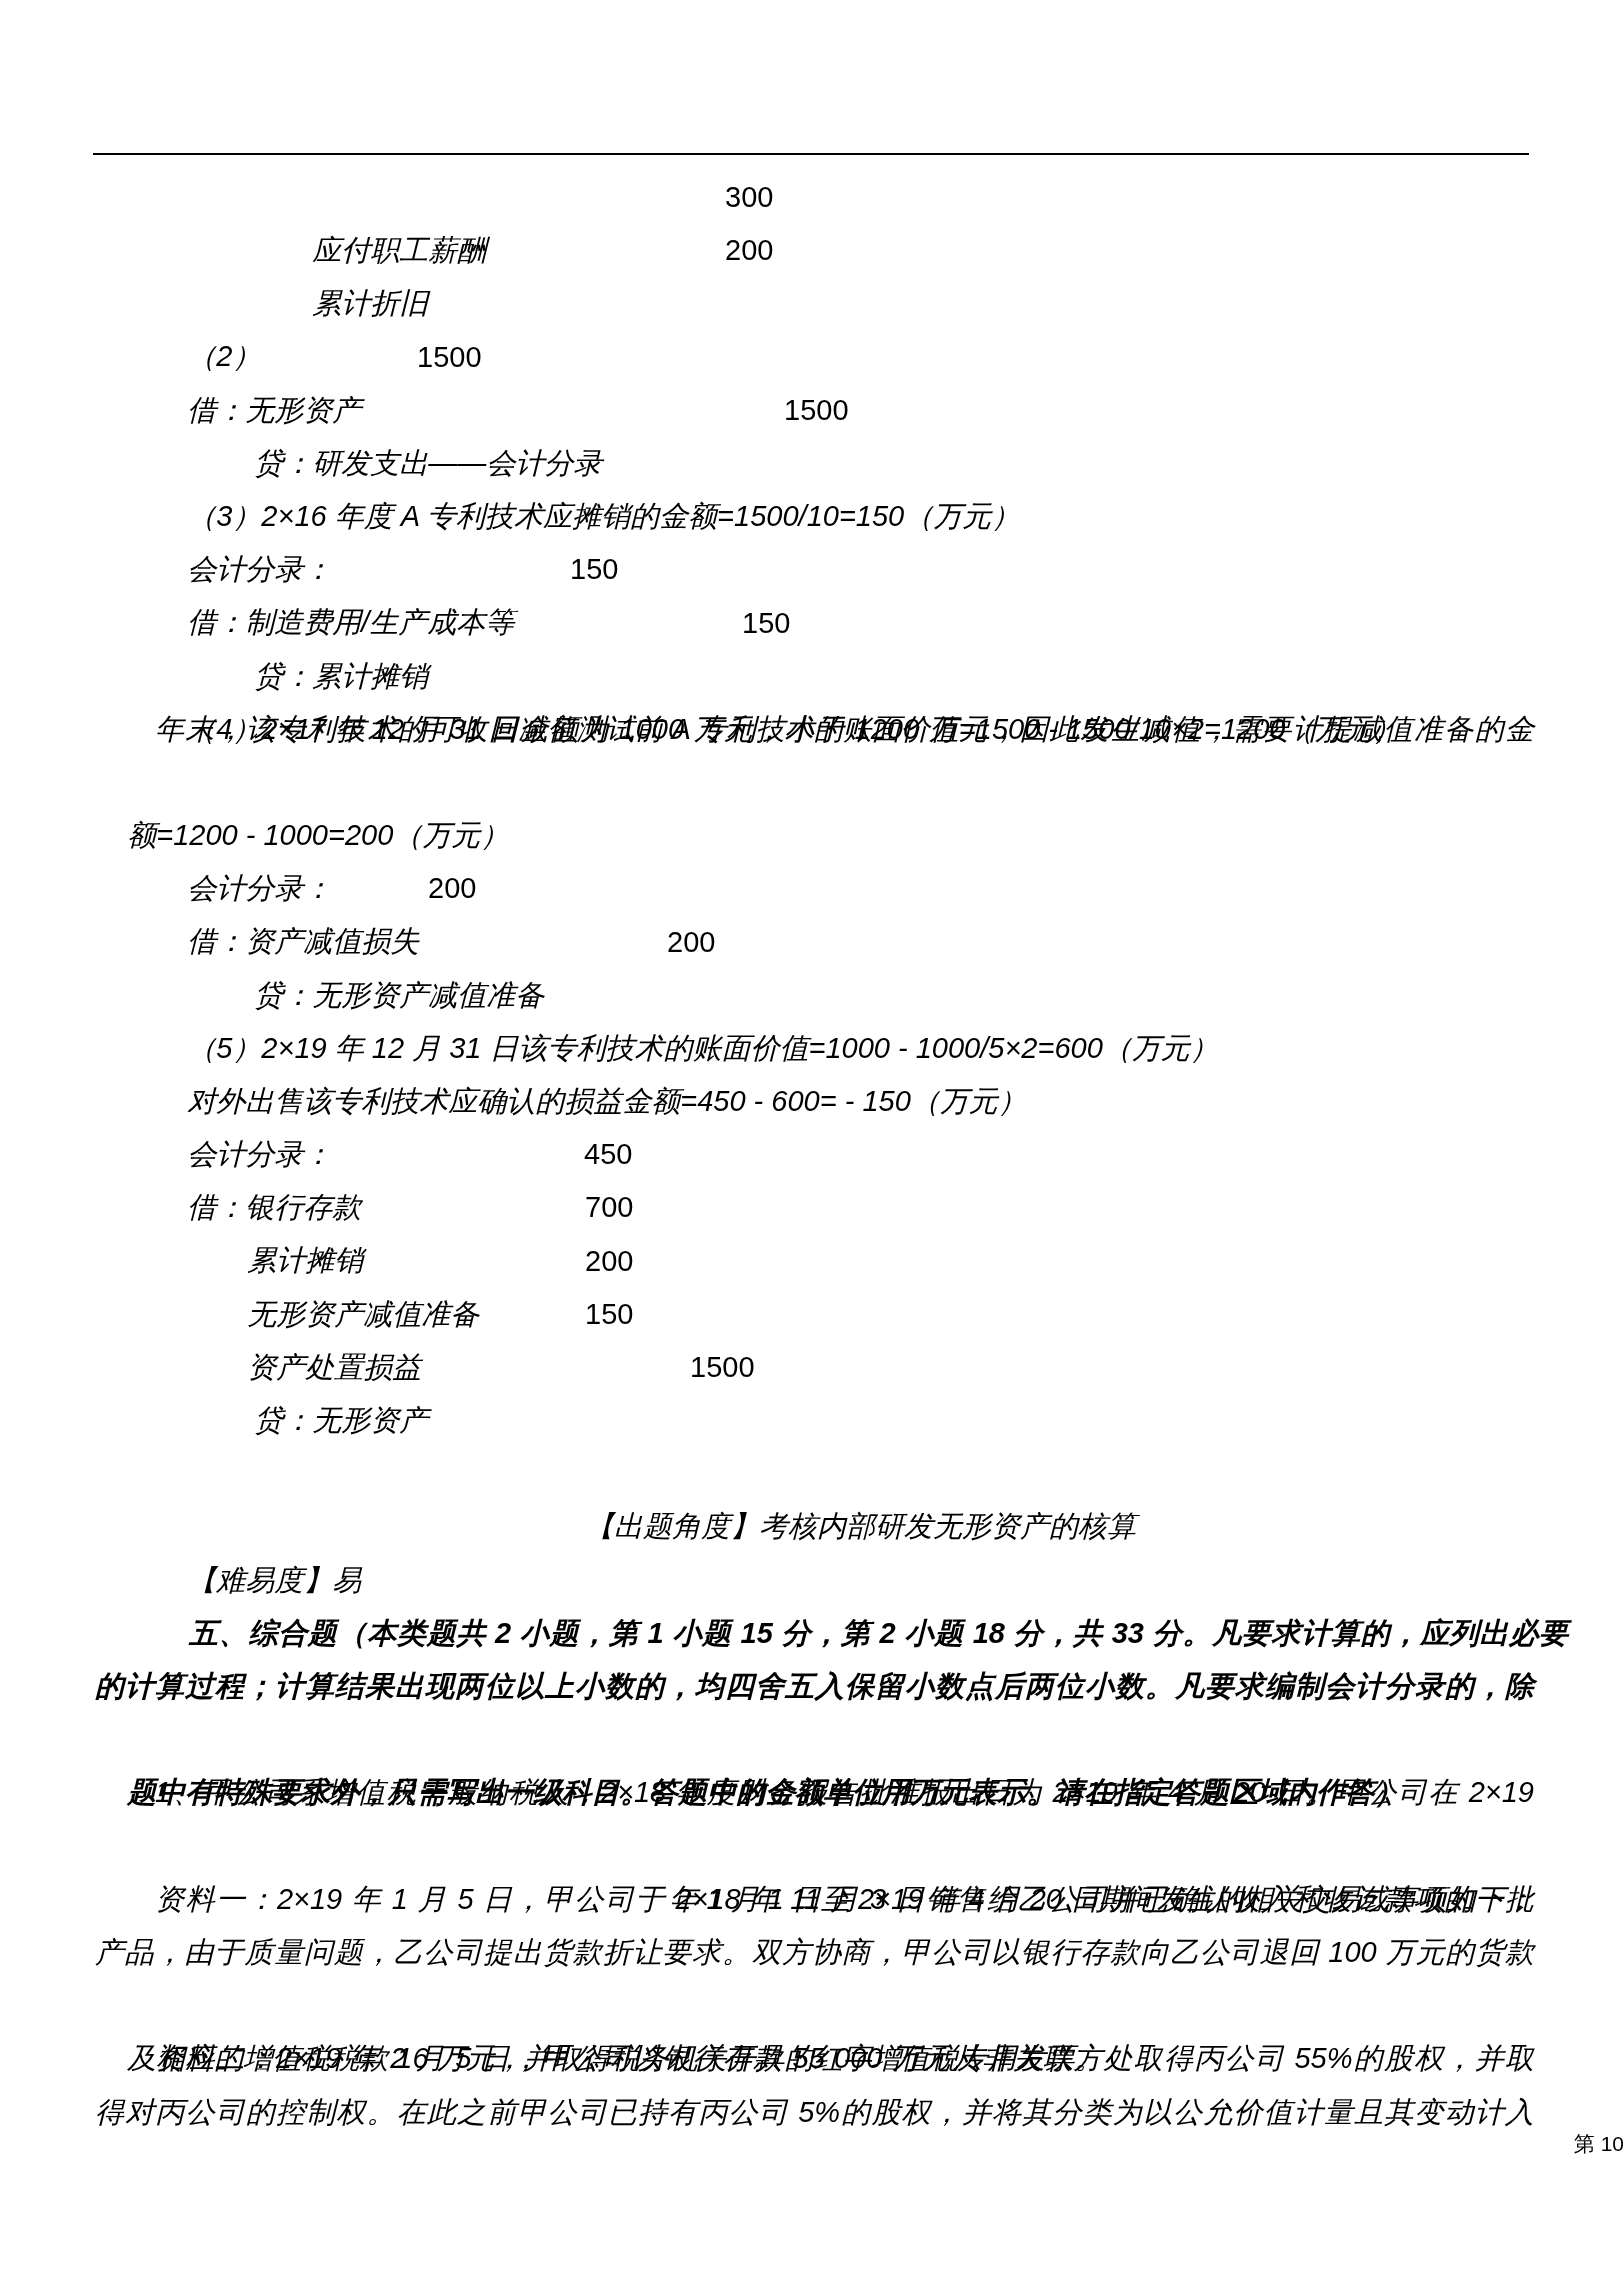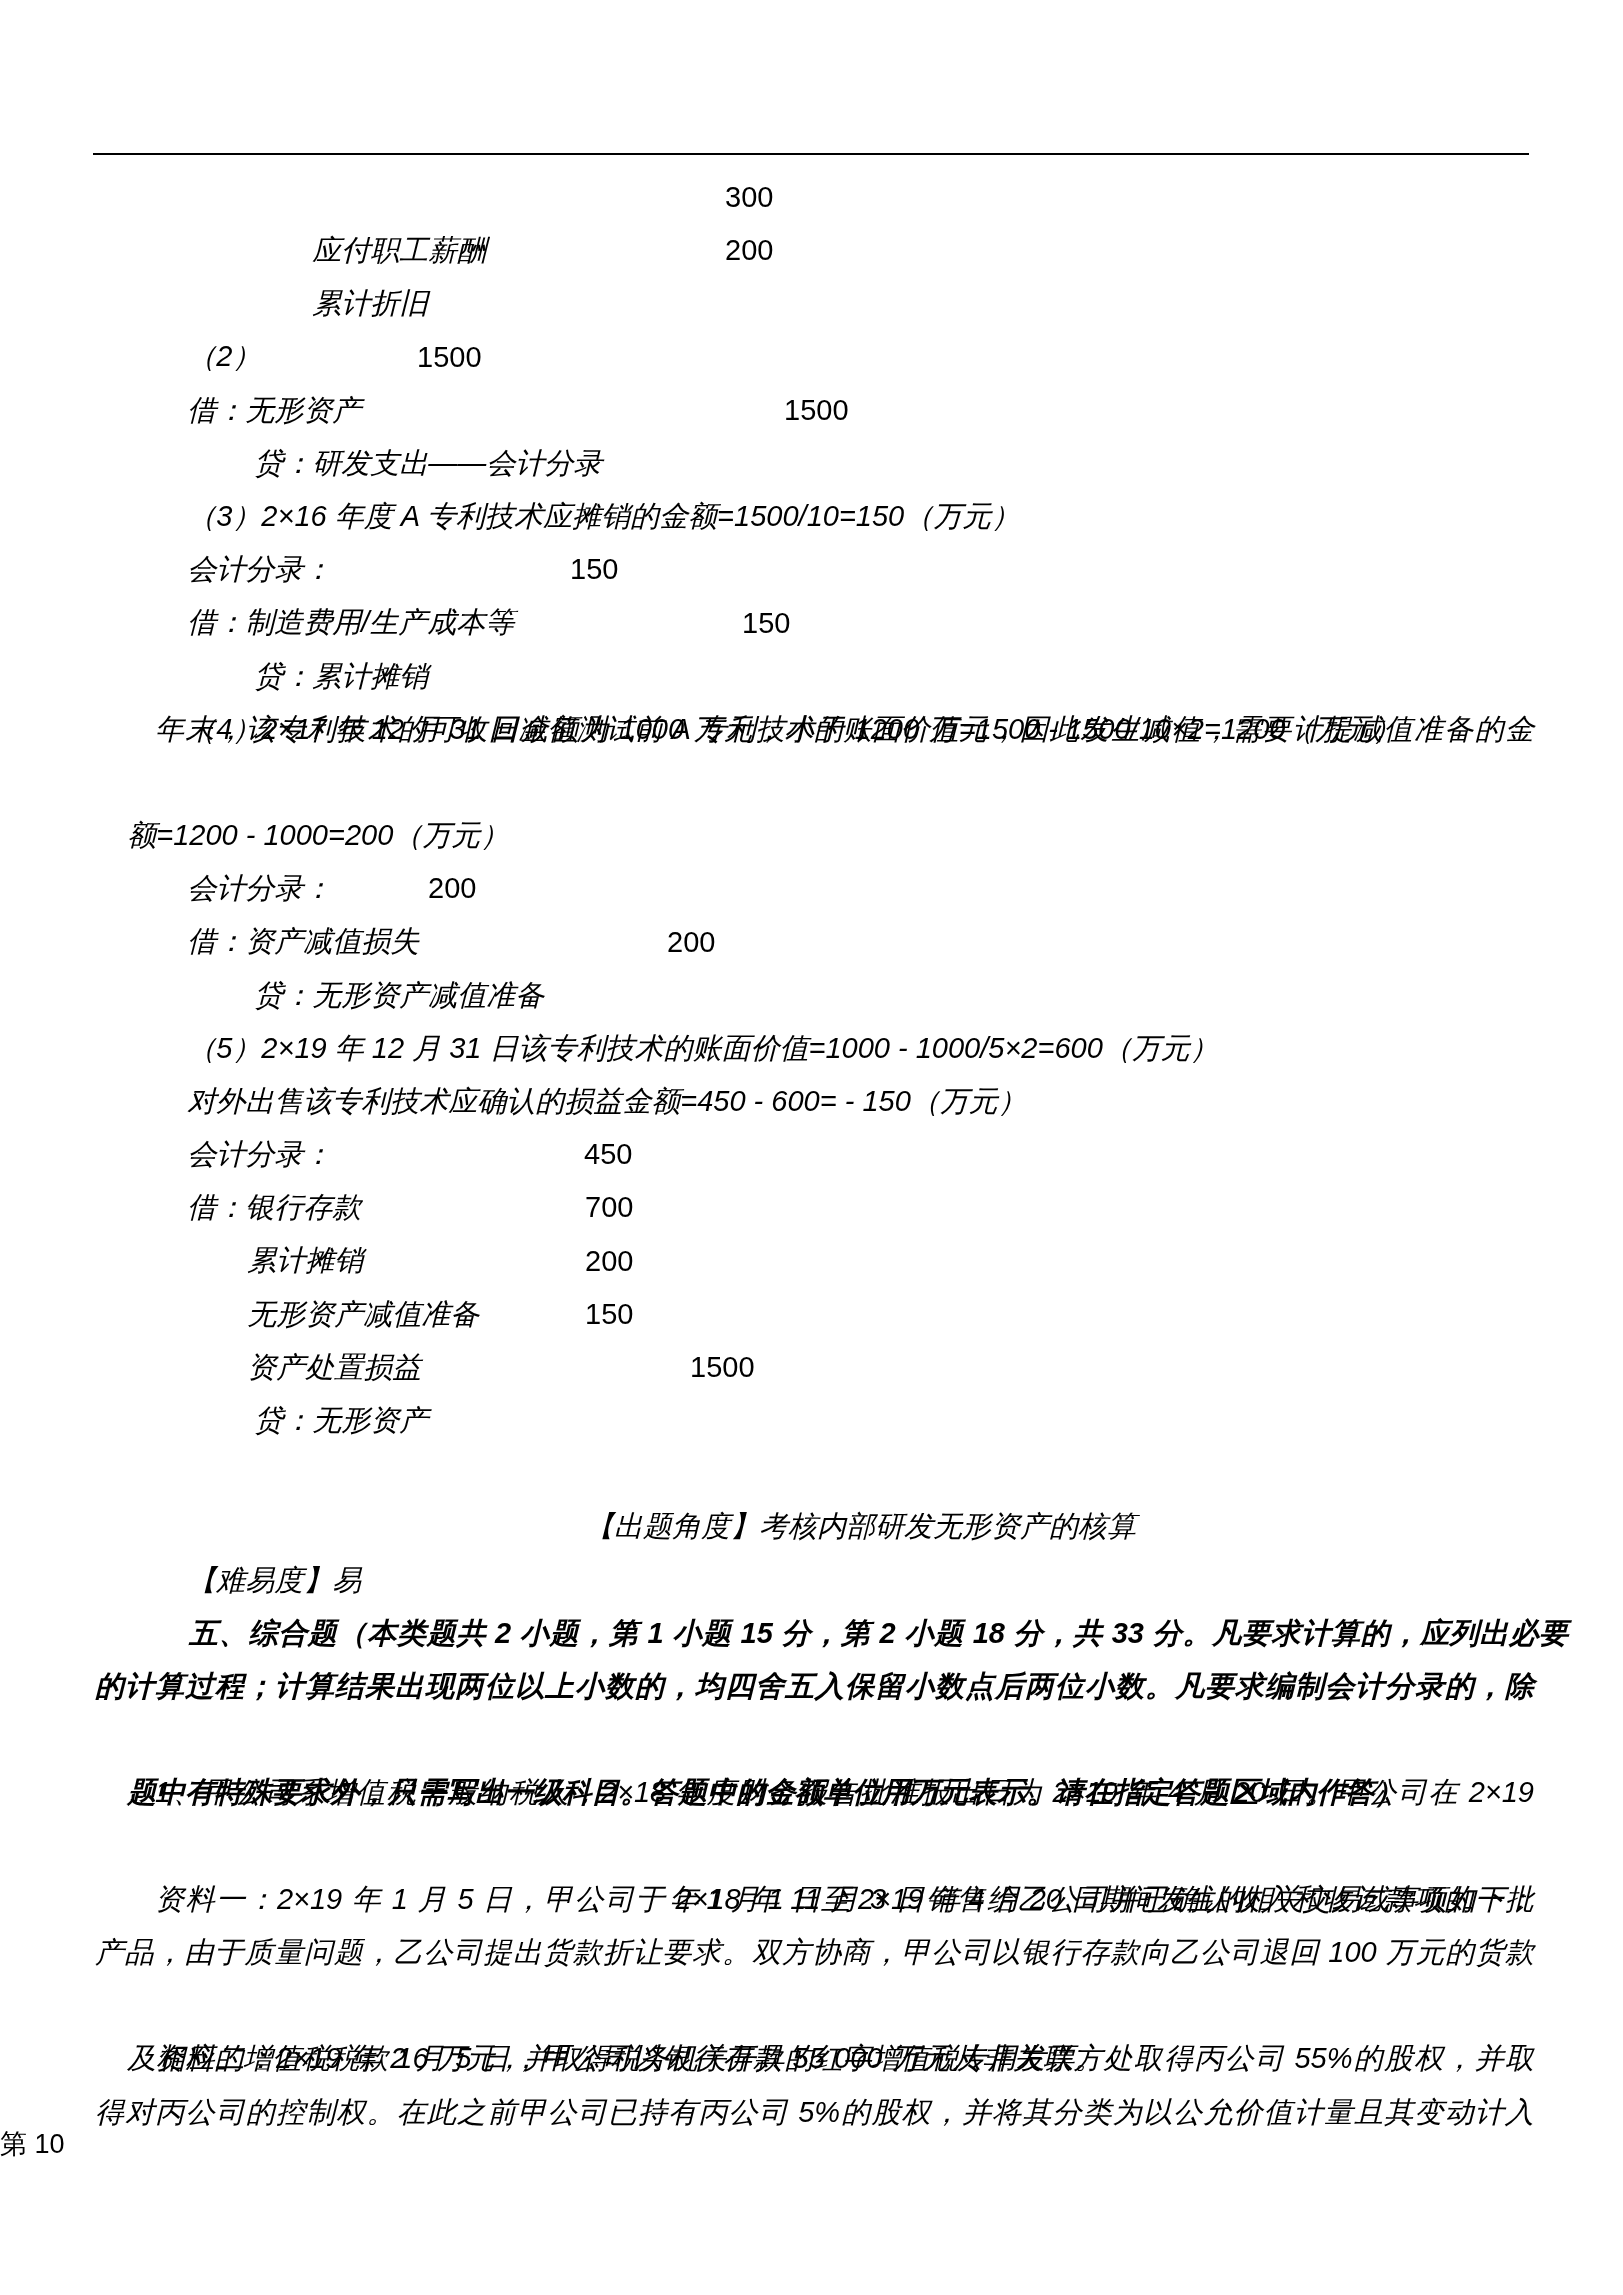--- a/index.html
+++ b/index.html
@@ -45,22 +45,22 @@
     text-align: justify;
     text-align-last: justify;
   }
   .footer {
     position: absolute;
     left: 0;
     top: 2120px;
     width: 1624px;
     height: 48px;
     line-height: 48px;
-    font-size: 27px;
-    text-align: left;
+    font-size: 21px;
+    text-align: right;
     color: #000000;
   }
 </style>
 </head>
 <body>
 
 <div class="page">
   <div class="header-rule"></div>
   <div id="lines">
       <div class="line" style="top: 171px; left: 280px; width: 1254px;">

